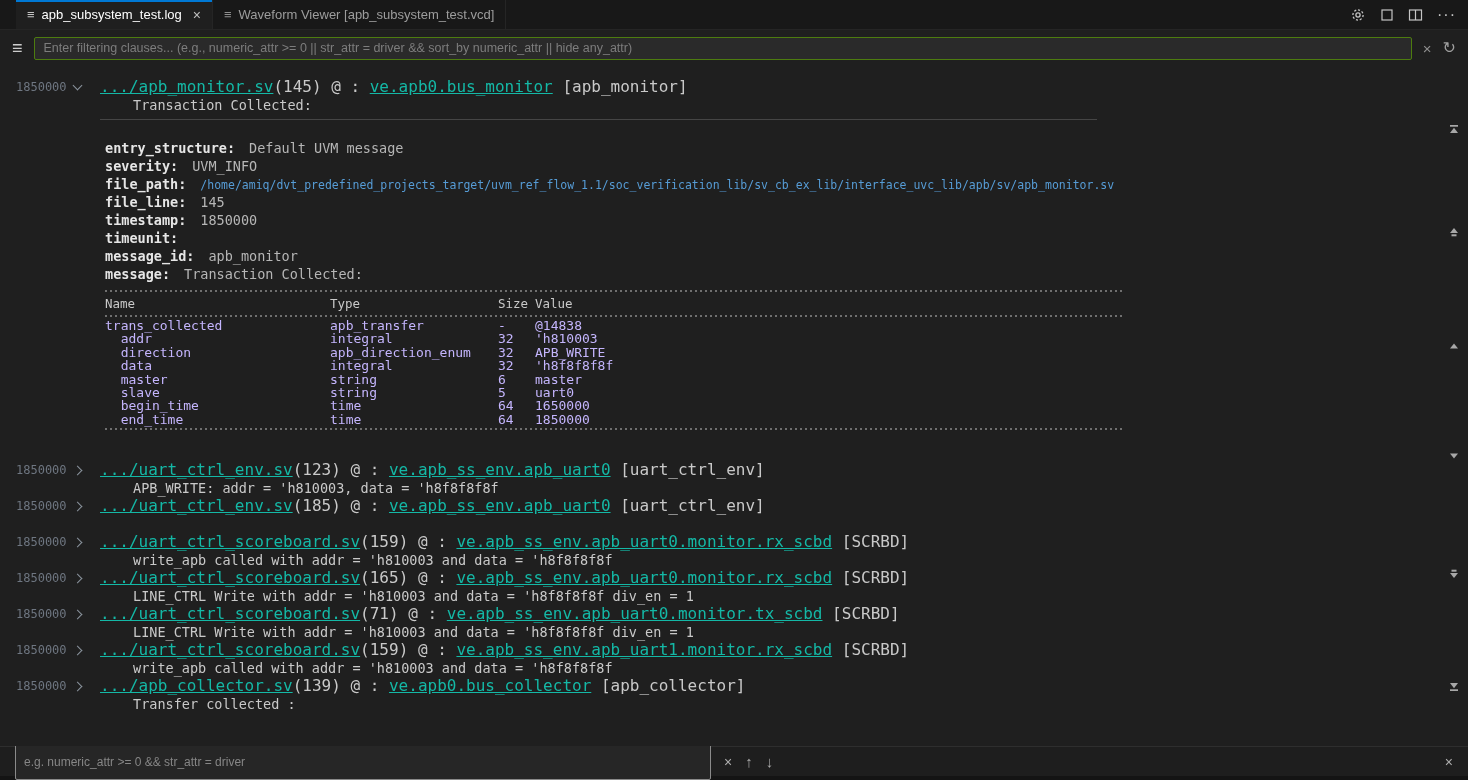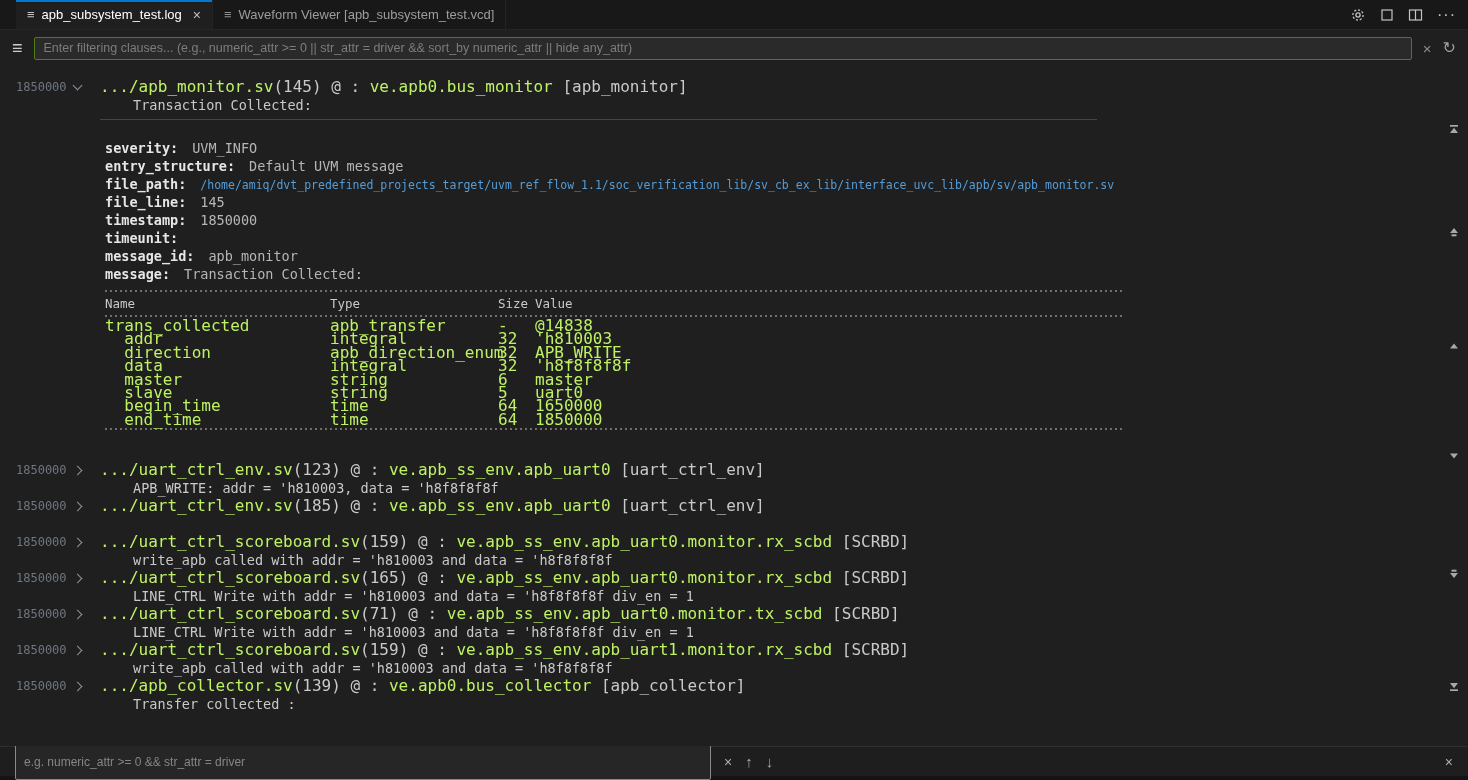--- a/index.html
+++ b/index.html
@@ -34,36 +34,36 @@
   .content { position:relative; height:680px; background:#1f1f1f; overflow:hidden;
              font-family:"DejaVu Sans Mono",monospace; padding-top:11px; }
   .entry { display:flex; height:36px; }
   .gutter { width:100px; flex:none; display:flex; align-items:flex-start; padding-left:16px; }
   .ts { color:#6e7681; font-size:12px; line-height:20px; }
   .chev { width:7px; height:7px; border-right:1.6px solid #8b949e; border-bottom:1.6px solid #8b949e;
           display:inline-block; margin-left:7px; cursor:pointer; }
   .chev.down  { transform:rotate(45deg);  margin-top:5px; }
   .chev.right { transform:rotate(-45deg); margin-top:7px; }
   .l1 { font-size:16px; line-height:20px; color:#c9c9c9; white-space:pre; }
-  .l1 a { color:#bef264; cursor:pointer; }
+  .l1 a { color:#14b8a6; text-decoration:underline; cursor:pointer; }
   .l2 { font-size:13.5px; line-height:16px; color:#c9c9c9; padding-left:33px; white-space:pre; }
 
   
   .detail { margin-left:100px; margin-bottom:30px; }
   .sep { height:1px; background:#454545; width:997px; margin:6px 0 19px 0; }
   .drow { height:18px; line-height:18px; font-size:13.5px; padding-left:5px; white-space:pre; }
   .dkey { color:#e6e6e6; font-weight:bold; }
   .dval { color:#b6b6b6; margin-left:14px; }
   .dval.link { color:#569cd6; font-size:11.5px; cursor:pointer; }
   .tbl { padding-left:5px; margin-top:7px; }
   .dash { height:2px; width:1020px; margin:2px 0;
           background-image:repeating-linear-gradient(90deg,#6f6f6f 0 2px,transparent 2px 5px); }
   .t-head, .trow { display:grid; grid-template-columns:225px 168px 37px auto; }
   .t-head { font-size:12.5px; color:#c9c9c9; height:19px; line-height:19px; }
-  .t-body { color:#bef264; font-size:16px; }
+  .t-body { color:#c4b5fd; font-size:13px; }
   .trow { height:13.4px; line-height:13.4px; }
   .tc { white-space:pre; }
 
   
   .rail-btn { position:absolute; right:6px; width:16px; height:16px; display:flex;
               align-items:center; justify-content:center; cursor:pointer; }
   .rail-btn svg { fill:#a8a8a8; }
 
   
   .findbar { height:30px; background:#1e1e1e; border-top:1px solid #2e2e2e;
@@ -130,22 +130,22 @@
     </div>
     <div class="body">
       <div class="l1"><a class="file-link">.../apb_monitor.sv</a><span class="meta">(145) @ : </span><a class="scope-link">ve.apb0.bus_monitor</a><span class="tag"> [apb_monitor]</span></div>
       <div class="l2">Transaction Collected:</div>
     </div>
   </div>
 
   <div class="detail">
     <div class="sep"></div>
     <div class="detail-rows">
+            <div class="drow"><span class="dkey">entry_structure:</span><span class="dval">Default UVM message</span></div>
             <div class="drow"><span class="dkey">severity:</span><span class="dval">UVM_INFO</span></div>
-            <div class="drow"><span class="dkey">entry_structure:</span><span class="dval">Default UVM message</span></div>
             <div class="drow"><span class="dkey">file_path:</span><span class="dval link">/home/amiq/dvt_predefined_projects_target/uvm_ref_flow_1.1/soc_verification_lib/sv_cb_ex_lib/interface_uvc_lib/apb/sv/apb_monitor.sv</span></div>
             <div class="drow"><span class="dkey">file_line:</span><span class="dval">145</span></div>
             <div class="drow"><span class="dkey">timestamp:</span><span class="dval">1850000</span></div>
             <div class="drow"><span class="dkey">timeunit:</span><span class="dval"></span></div>
             <div class="drow"><span class="dkey">message_id:</span><span class="dval">apb_monitor</span></div>
             <div class="drow"><span class="dkey">message:</span><span class="dval">Transaction Collected:</span></div>
           </div>
     <div class="tbl">
       <div class="dash"></div>
       <div class="t-head">

